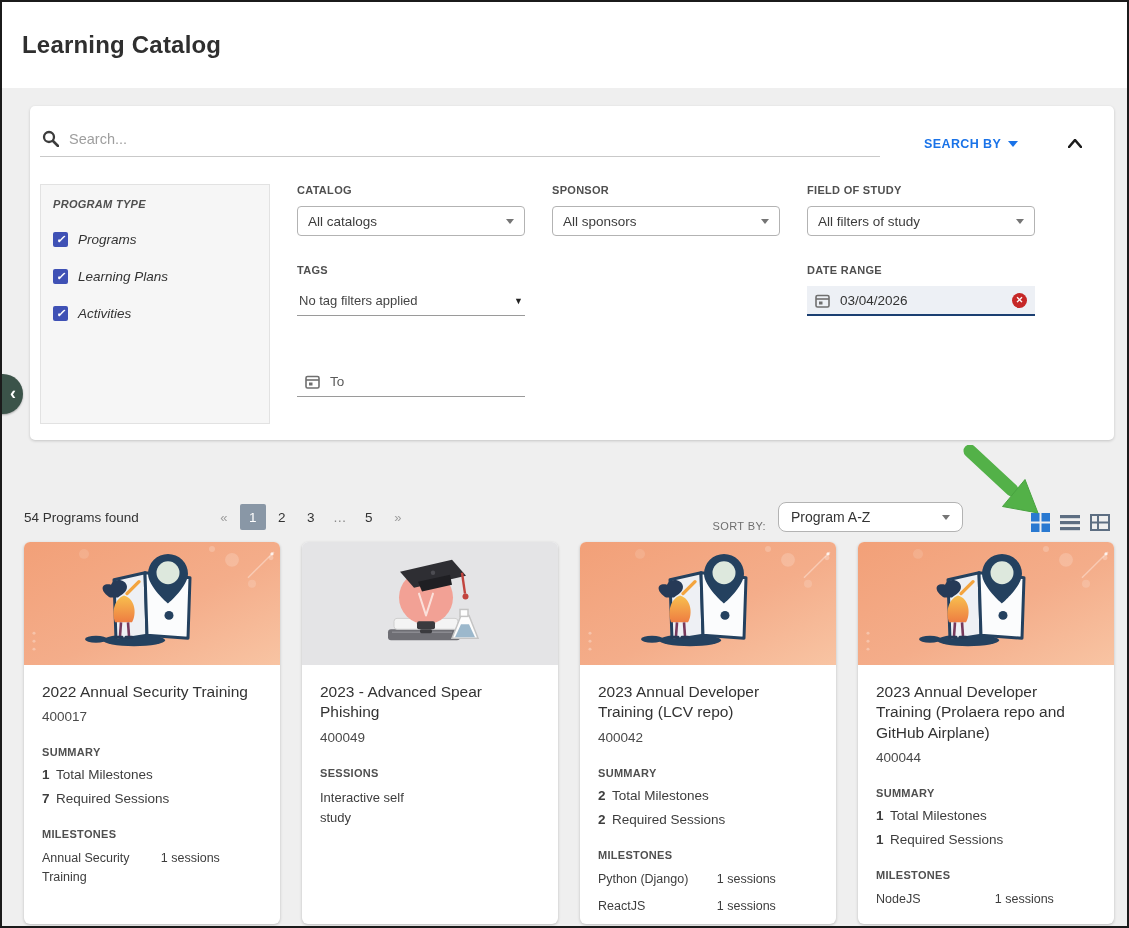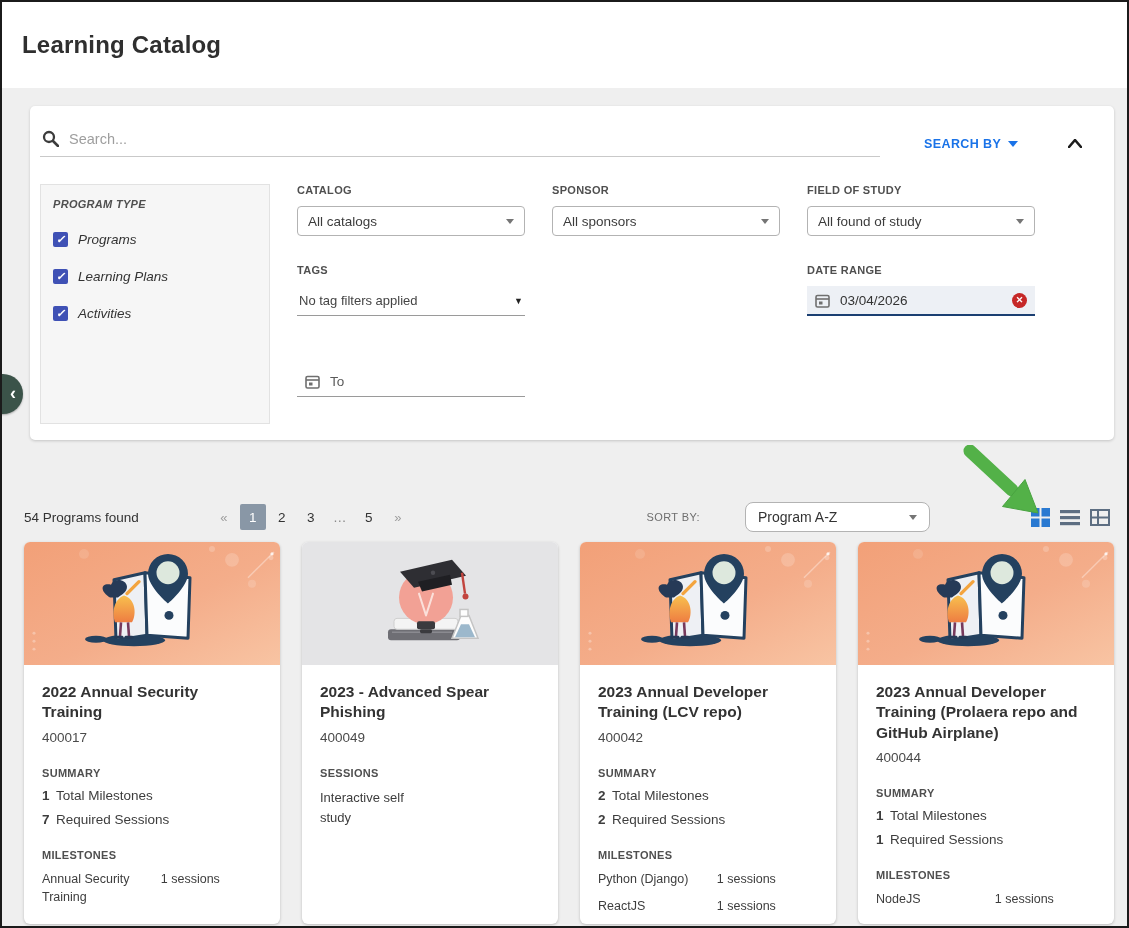--- a/index.html
+++ b/index.html
@@ -51,34 +51,34 @@
   
   .results-row { position:absolute; left:22px; right:17px; top:498px; height:34px; display:flex; align-items:center; }
   .count-text { font-size:13.5px; color:#333; }
   .pagination { display:flex; align-items:center; margin-left:72px; }
   .pg-item { min-width:26px; height:26px; display:flex; align-items:center; justify-content:center; font-size:13.5px; color:#333; margin-right:0; cursor:pointer; padding:0 4px; }
   .pg-item + .pg-item { margin-left:0; }
   .pagination > * { margin-right:3px; }
   .pg-arrow { color:#9e9e9e; font-size:13px; }
   .pg-active { background:#8997a6; color:#fff; border-radius:2px; }
   .pg-ellipsis { color:#8a8a8a; cursor:default; }
-  .sort-group { margin-left:auto; display:flex; align-items:center;gap:33px; }
+  .sort-group { margin-left:auto; display:flex; align-items:flex-end; }
   .sort-label { font-size:11px; color:#6e6e6e; letter-spacing:.4px; margin-right:12px; }
   .sort-select { width:185px; height:30px; border:1px solid #b3b3b3; border-radius:8px; display:flex; align-items:center; padding:0 12px; cursor:pointer; background:#fff; }
   .sort-select .val { font-size:14px; color:#333; flex:1; }
   .view-icons { display:flex; align-items:center; margin-left:58px; }
   .view-btn { margin-left:10px; cursor:pointer; display:flex; align-items:center; }
 
   
   .cards-grid { position:absolute; left:22px; top:540px; width:1090px; display:grid; grid-template-columns:repeat(4,1fr); gap:22px; }
   .card { background:#fff; border-radius:6px; box-shadow:0 1px 3px rgba(0,0,0,.22); overflow:hidden; height:382px; cursor:pointer; }
   .card-hero { height:123px; }
   .card-hero svg { display:block; width:100%; height:123px; }
   .card-body { padding:17px 18px 0 18px; }
-  .card-title { font-size:15.5px; font-weight:bold; color:#333; line-height:1.32; }
+  .card-title { font-size:15.5px; font-weight:normal; color:#333; line-height:1.32; }
   .card-id { font-size:13.5px; color:#4a4a4a; margin-top:7px; }
   .sec-label { font-size:11px; font-weight:bold; color:#4f4f4f; letter-spacing:.3px; margin-top:22px; }
   .sum-row { display:flex; font-size:13.5px; color:#3d3d3d; margin-top:9px; }
   .sum-num { font-weight:bold; width:14px; }
   .mil-row { display:flex; font-size:12.5px; color:#3d3d3d; margin-top:9px; line-height:1.45; }
   .mil-name { flex:0 0 54%; padding-right:6px; }
   .mil-sess { flex:1; }
   .sess-text { font-size:13px; color:#3d3d3d; margin-top:9px; width:108px; line-height:1.55; }
 
   
@@ -153,21 +153,21 @@
           <span class="flabel">SPONSOR</span>
           <div class="select-box">
             <span class="val">All sponsors</span>
             <span class="caret-down-gray"></span>
           </div>
         </div>
 
         <div class="ffield">
           <span class="flabel">FIELD OF STUDY</span>
           <div class="select-box">
-            <span class="val">All found of study</span>
+            <span class="val">All filters of study</span>
             <span class="caret-down-gray"></span>
           </div>
         </div>
         <div class="ffield">
           <span class="flabel">TAGS</span>
           <div class="tags-select">
             <span class="val">No tag filters applied</span>
             <span class="tags-caret">▼</span>
           </div>
         </div>

